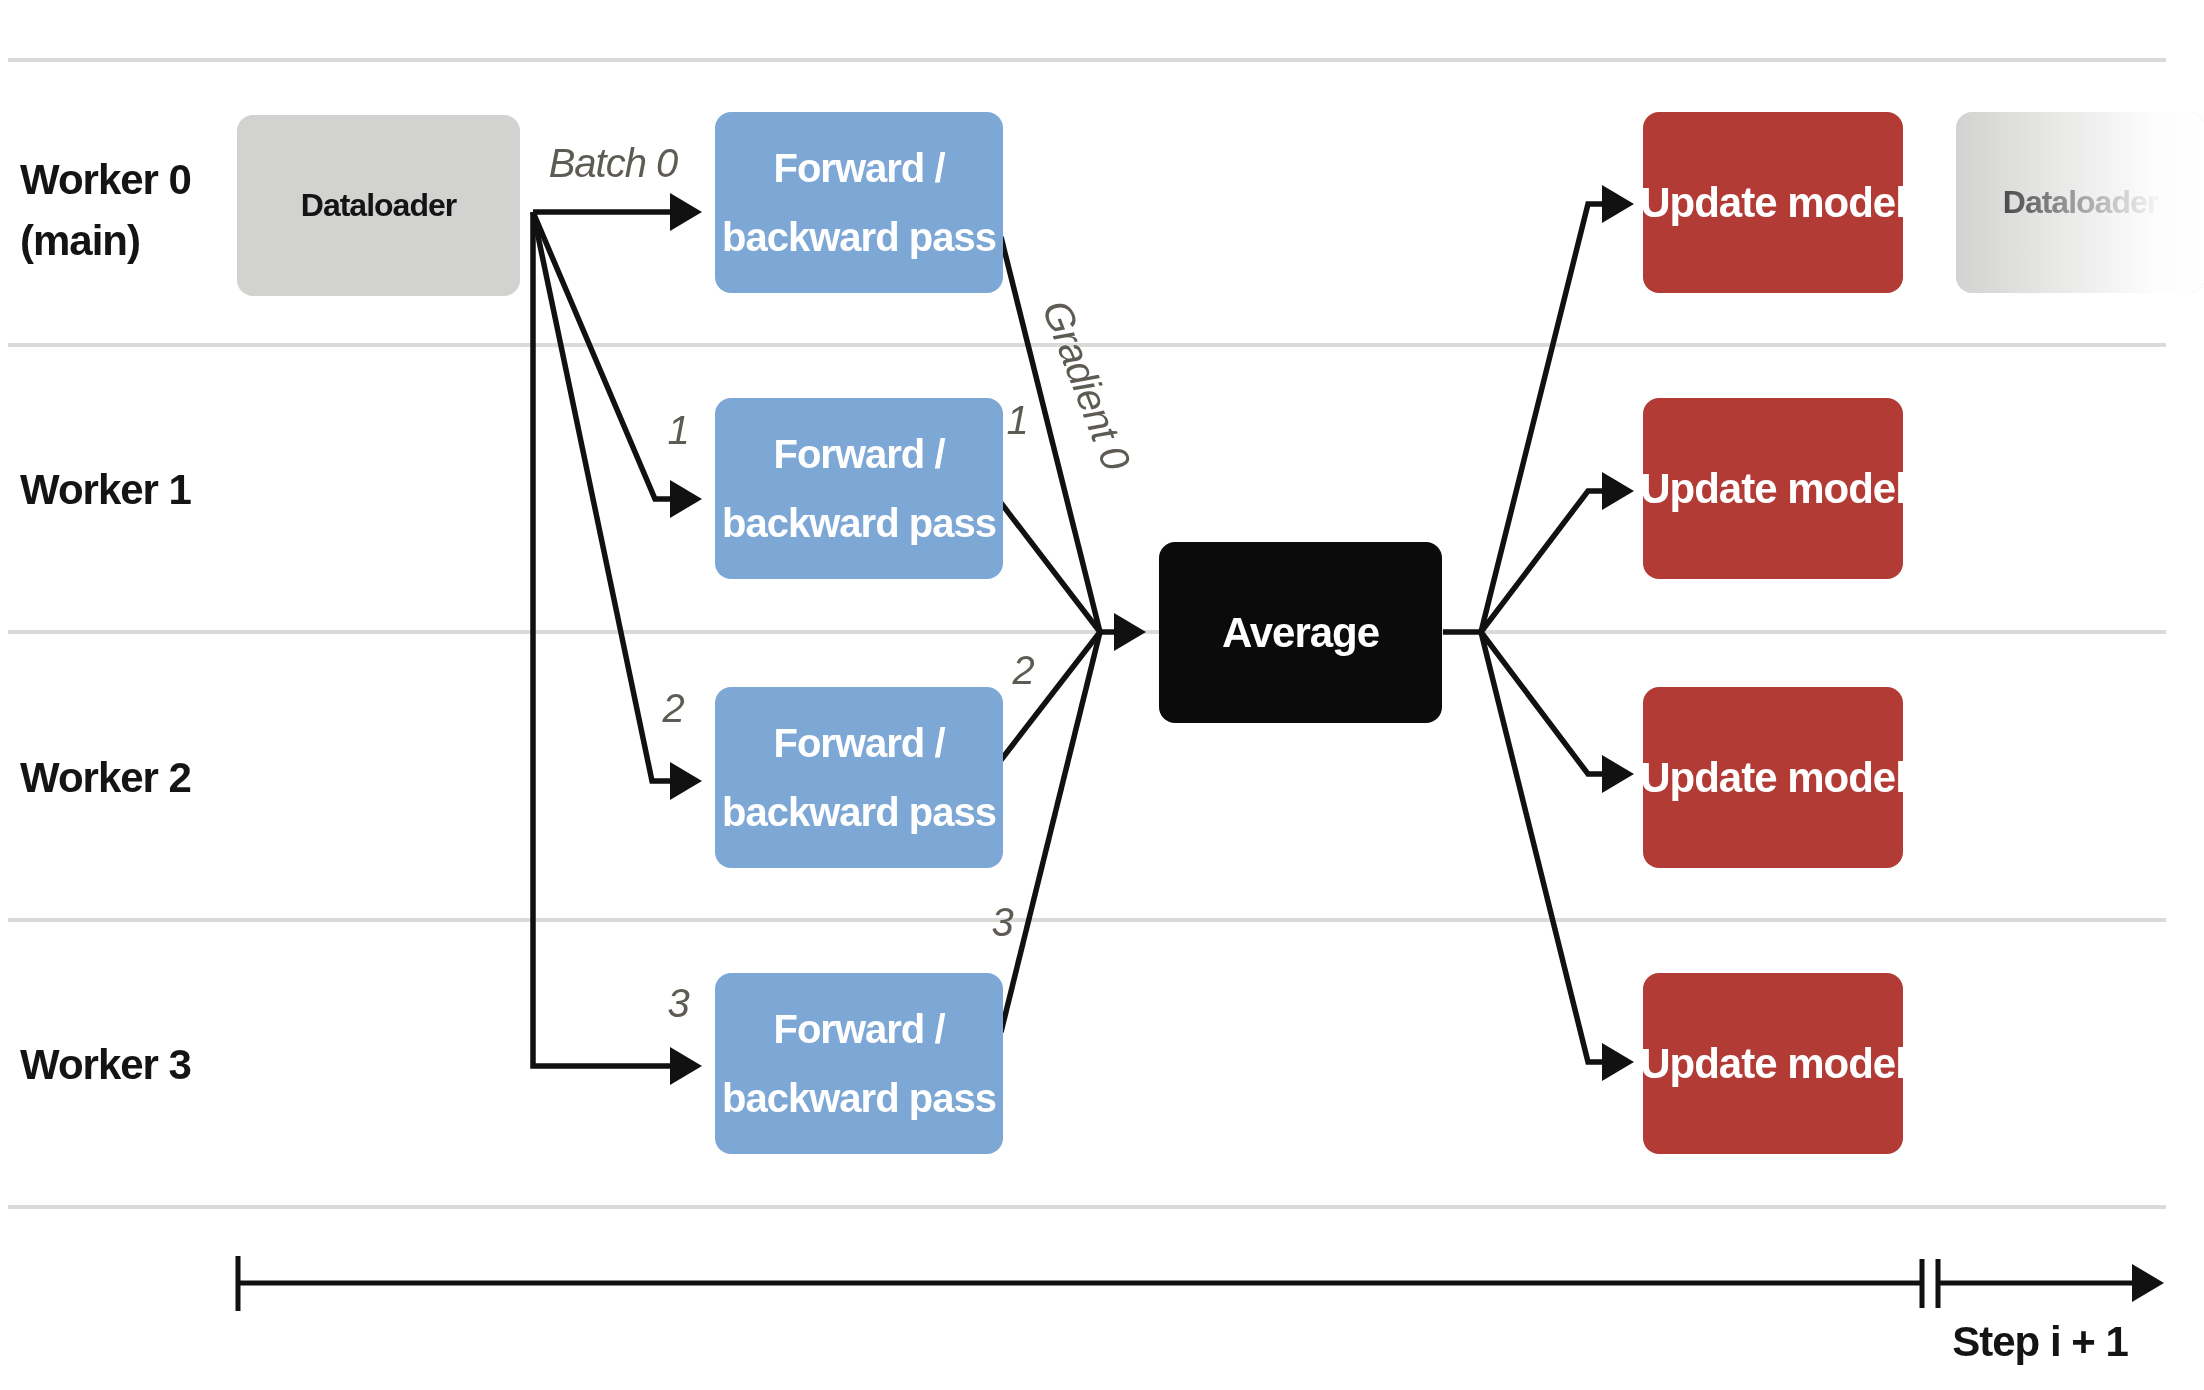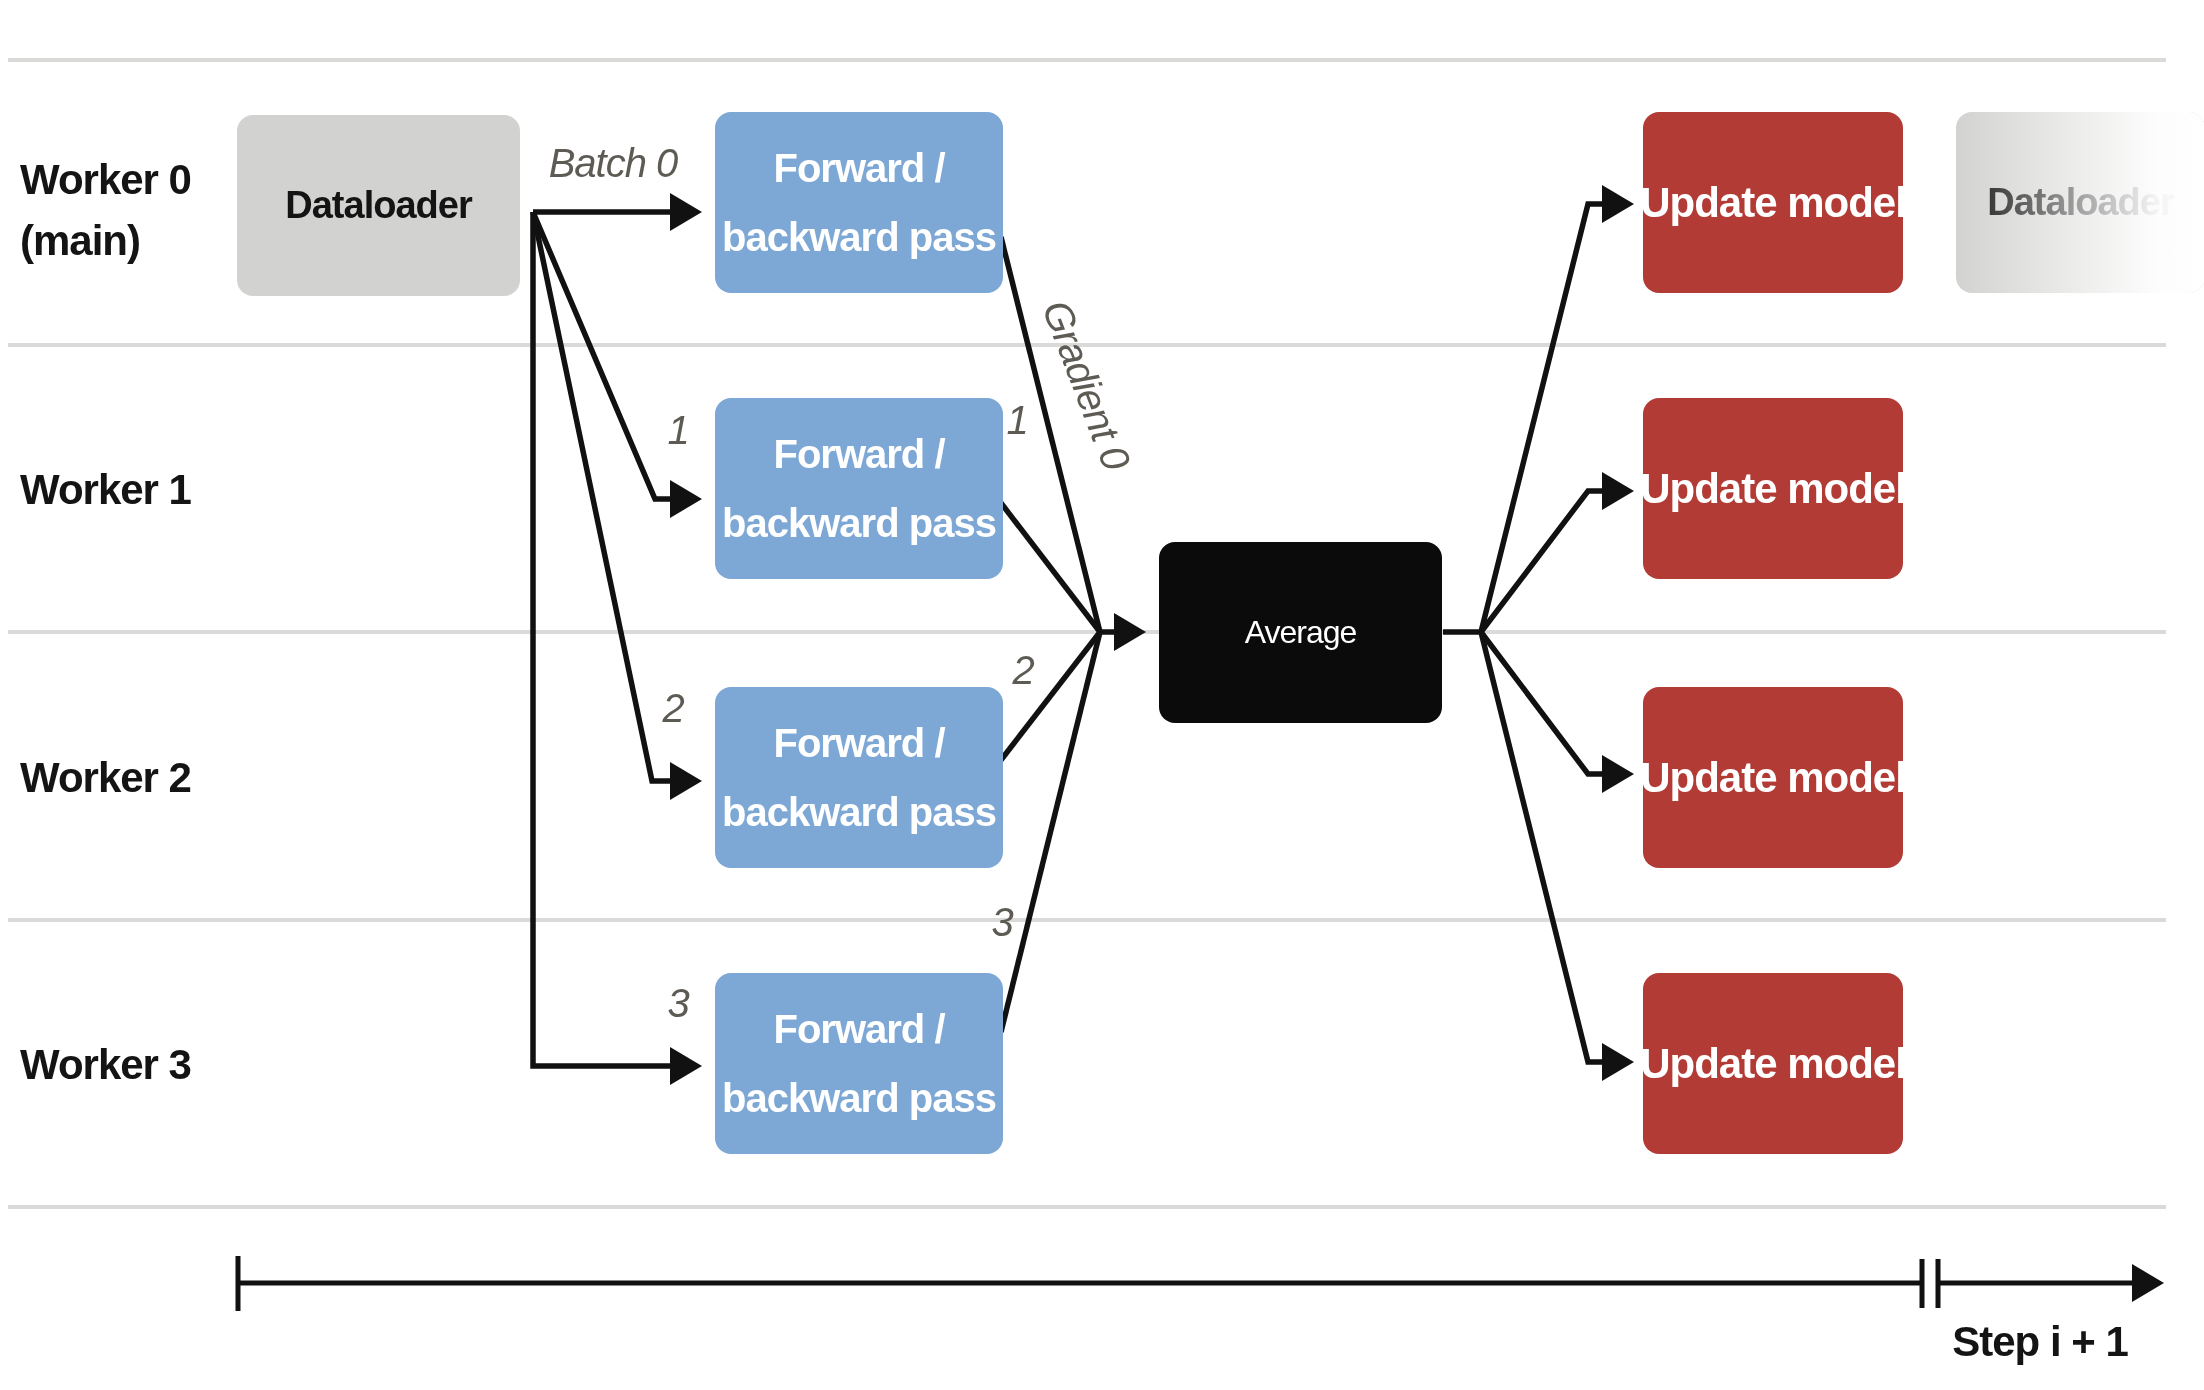--- a/index.html
+++ b/index.html
@@ -9,22 +9,22 @@
   }
   .sep{position:absolute;left:8px;width:2158px;height:4px;background:var(--separator);z-index:1;}
   svg.connectors{position:absolute;left:0;top:0;z-index:2;}
   .box{
     position:absolute;z-index:3;border-radius:16px;
     display:flex;flex-direction:column;align-items:center;justify-content:center;
     text-align:center;letter-spacing:-1px;line-height:1.22;
   }
   .box .t{white-space:nowrap;}
   .blue-box{background:var(--blue);color:#ffffff;font-size:40px;font-weight:700;width:288px;height:181px;left:715px;gap:20px;}
-  .gray-box{background:var(--graybox);color:#141414;font-size:38px;font-weight:700;width:283px;height:181px;}
-  .black-box{background:var(--blackbox);color:#ffffff;font-size:32px;font-weight:400;width:283px;height:181px;left:1159px;top:542px;}
+  .gray-box{background:var(--graybox);color:#141414;font-size:32px;font-weight:700;width:283px;height:181px;}
+  .black-box{background:var(--blackbox);color:#ffffff;font-size:42px;font-weight:700;width:283px;height:181px;left:1159px;top:542px;}
   .red-box{background:var(--red);color:#ffffff;font-size:42px;font-weight:700;width:260px;height:181px;left:1643px;}
   .fade-box{left:1956px;top:112px;width:249px;}
   .fade-overlay{position:absolute;inset:0;border-radius:16px;z-index:4;
     background:linear-gradient(90deg,rgba(255,255,255,0) 0%,rgba(255,255,255,0.55) 45%,rgba(255,255,255,0.95) 80%,#ffffff 100%);}
   .worker-label{
     position:absolute;left:20px;z-index:4;color:#141414;
     font-size:42px;font-weight:700;letter-spacing:-1px;line-height:1.45;white-space:pre-line;
   }
   .annot{
     position:absolute;z-index:4;color:var(--annot);

